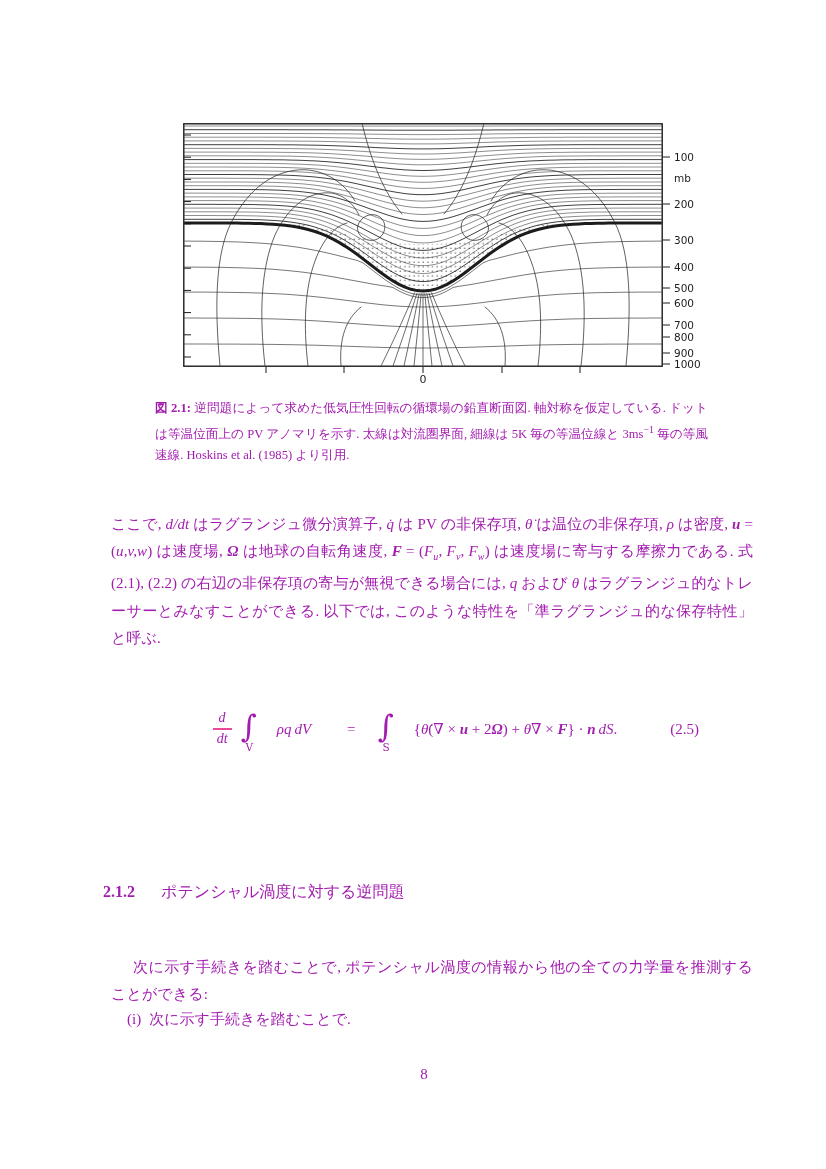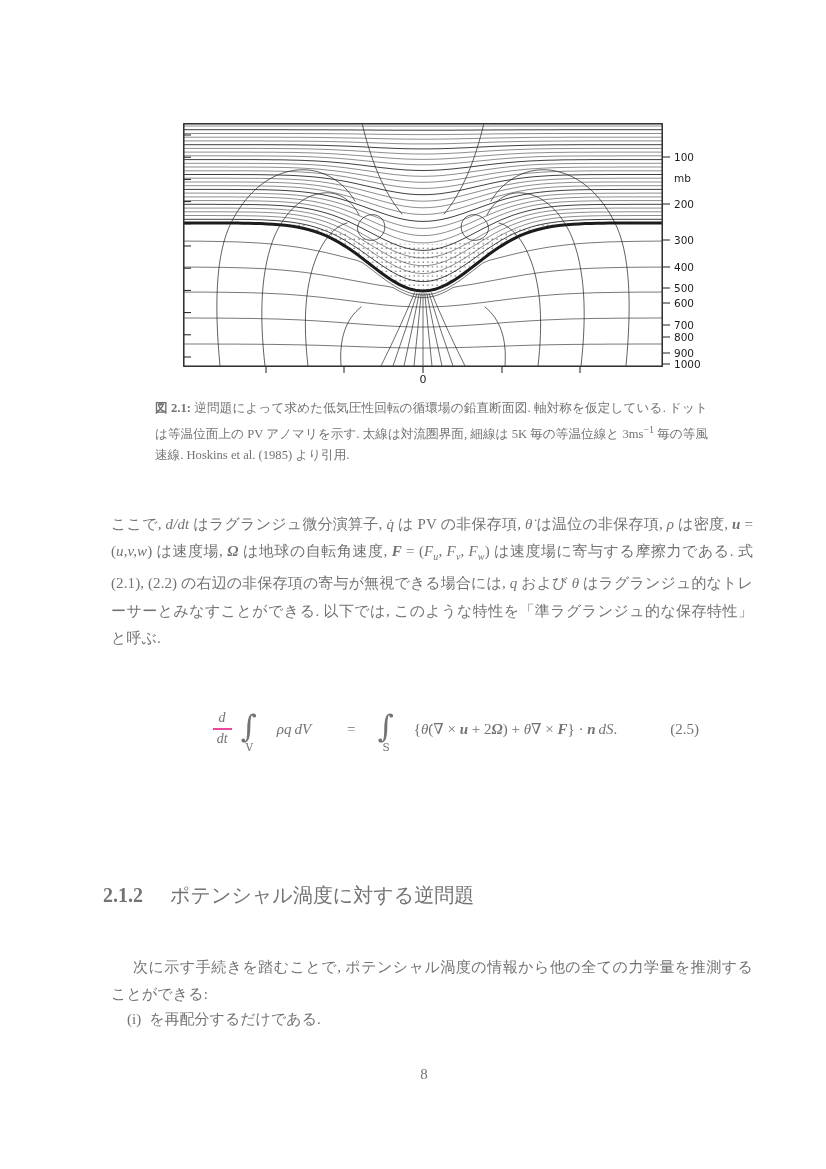--- a/index.html
+++ b/index.html
@@ -1,17 +1,17 @@
 <!DOCTYPE html>
 <html><head>
 <meta charset="utf-8">
 <style>
   html,body{margin:0;padding:0;background:#ffffff;}
   .page{position:relative;width:826px;height:1112px;background:#fff;overflow:hidden;
-        font-family:"Liberation Serif","DejaVu Serif",serif;color:#737373;}
+        font-family:"Liberation Serif","DejaVu Serif",serif;color:#a21caf;}
   .figure-wrap{position:absolute;left:183px;top:123px;width:530px;height:262px;}
   svg{font-family:"DejaVu Sans","Liberation Sans",sans-serif;}
   .caption{position:absolute;left:155px;top:398px;width:553px;
            font-size:12.6px;line-height:21px;text-align:justify;}
   .cap-label{font-weight:bold;}
   .body{position:absolute;left:103px;width:642px;margin:8px;
         font-size:15px;line-height:27.2px;text-align:justify;letter-spacing:.1px;}
   .p1{top:503px;}
   .p2{top:650px;text-indent:22px;}
   .p3{top:758px;}
@@ -22,21 +22,21 @@
   .eq-row i{font-family:"Liberation Serif","DejaVu Serif",serif;}
   .frac{display:inline-flex;flex-direction:column;align-items:center;
         font-style:italic;font-size:14px;line-height:1.05;margin-right:5px;}
   .frac .num{padding:0 4px 2px;}
   .frac .den{border-top:2px solid #ec4899;padding:2px 4px 0;}
   .int{position:relative;display:inline-block;font-size:31px;line-height:1;
        margin:0 2px 6px 4px;font-family:"DejaVu Serif",serif;}
   .int .lim{position:absolute;left:5px;bottom:-11px;font-size:10.5px;font-style:normal;}
   .eqtext{margin:0 18px;white-space:nowrap;}
   .eq-number{position:absolute;right:46px;top:50%;transform:translateY(-50%);font-size:15px;}
-  .section{position:absolute;left:103px;top:882px;margin:0;font-size:20px;font-weight:bold;}
+  .section{position:absolute;left:103px;top:882px;margin:0;font-size:16px;font-weight:bold;}
   .sec-num{font-family:"Liberation Serif","DejaVu Serif",serif;margin-right:22px;}
   .sec-title{font-family:"DejaVu Sans","Liberation Sans",sans-serif;font-weight:500;}
   .list-item{position:absolute;left:127px;top:1010px;font-size:15px;}
   .list-marker{margin-right:8px;}
   .page-number{position:absolute;left:103px;top:1066px;width:642px;
                text-align:center;font-size:15px;}
   sub,sup{font-size:10px;}
 </style>
 </head>
 <body>
@@ -173,18 +173,18 @@
 
 
   <h2 class="section">
     <span class="sec-num">2.1.2</span>
     <span class="sec-title">ポテンシャル渦度に対する逆問題</span>
   </h2>
 
   <p class="body p4">次に示す手続きを踏むことで, ポテンシャル渦度の情報から他の全ての力学量を推測することができる:</p>
 
   <div class="list-item">
-    <span class="list-marker">(i)</span><span>を再配分するだけである.</span>
+    <span class="list-marker">(i)</span><span>次に示す手続きを踏むことで.</span>
   </div>
 
   <div class="page-number">8</div>
 
 </div>
 
 </body></html>

